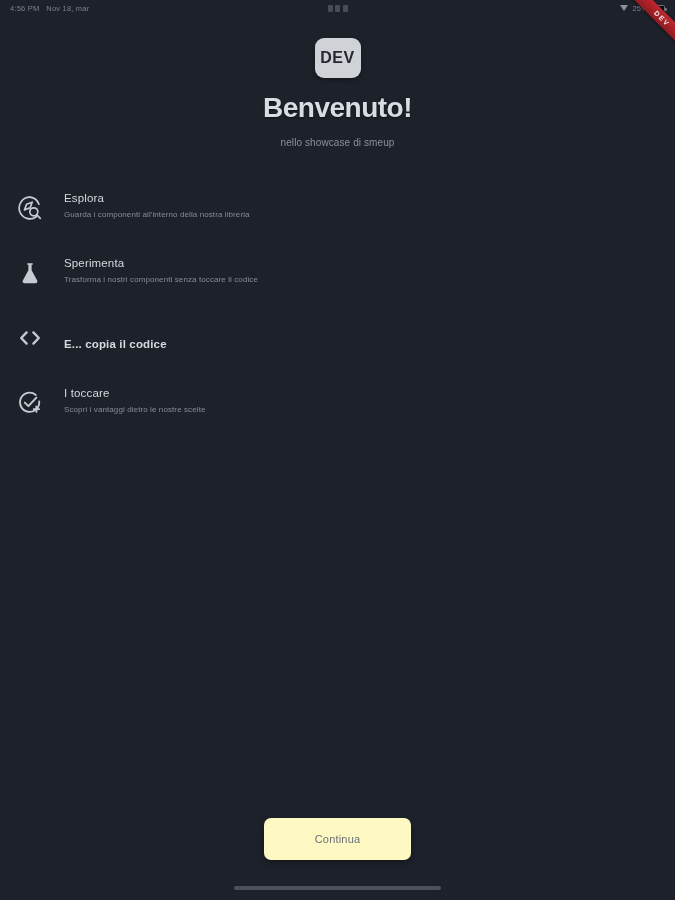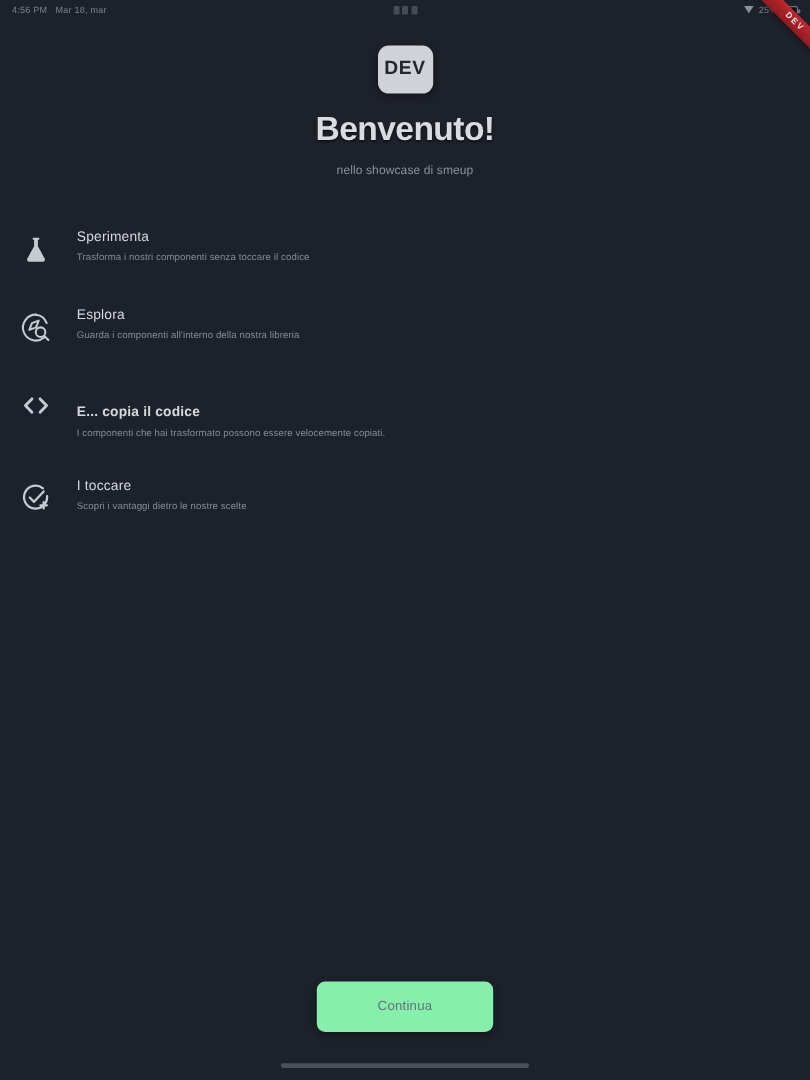--- a/index.html
+++ b/index.html
@@ -139,21 +139,21 @@
   }
 
   
   .spacer { flex:1 1 auto; }
   .footer {
     padding-bottom:10px;
     display:flex; flex-direction:column; align-items:center;
   }
   .continue-button {
     width:147px; height:42px;
-    background:#86efac;
+    background:#fef9c3;
     border:none; border-radius:7px;
     color:#6b7078;
     font-family:"Liberation Sans", sans-serif;
     font-size:11px;
     letter-spacing:.2px;
     cursor:pointer;
     box-shadow:0 2px 6px rgba(0,0,0,.35);
   }
   .home-indicator {
     margin-top:26px;
@@ -163,21 +163,21 @@
   }
 </style>
 </head>
 <body>
 
 <div class="screen">
 
   <div class="status-bar">
     <div class="status-left">
       <span>4:56 PM</span>
-      <span>Mar 18, mar</span>
+      <span>Nov 18, mar</span>
     </div>
 
     <div class="multitask-dots">
       <i></i>
       <i></i>
       <i></i>
     </div>
 
     <div class="status-right">
       <span class="wifi-icon"></span>
@@ -190,59 +190,58 @@
     <span>DEV</span>
   </div>
 
   <div class="header">
     <div class="dev-badge">DEV</div>
     <div class="app-title">Benvenuto!</div>
     <div class="app-subtitle">nello showcase di smeup</div>
   </div>
 
   <div class="features">
-
-    <div class="feature-row">
-      <div class="feature-icon">
-        <svg width="26" height="26" viewBox="0 0 26 26" fill="currentColor">
-          <path d="M10.3 3.2h5.4v1.6h-1.1v5.5l5.6 10.1a1.9 1.9 0 0 1-1.6 2.8H7.4a1.9 1.9 0 0 1-1.6-2.8l5.6-10.1V4.8h-1.1z"></path>
-        </svg>
-      </div>
-      <div class="feature-text">
-        <div class="feature-title">Sperimenta</div>
-        <div class="feature-desc">Trasforma i nostri componenti senza toccare il codice</div>
-      </div>
-    </div>
 
     <div class="feature-row">
       <div class="feature-icon">
         <svg width="26" height="26" viewBox="0 0 26 26" fill="none" stroke="currentColor" stroke-width="1.7">
           <path d="M13 2.2a10.8 10.8 0 1 0 6.6 19.3" stroke-linecap="round"></path>
           <path d="M21.9 9.2A10.8 10.8 0 0 0 13 2.2" stroke-linecap="round"></path>
           <path d="M9.6 9.3l5.6-2.1-2.1 5.6-5.6 2.1z" stroke-linejoin="round"></path>
           <circle cx="16.8" cy="16.8" r="4" fill="#1d212a"></circle>
           <path d="M19.9 19.9l3.4 3.4" stroke-linecap="round"></path>
         </svg>
       </div>
       <div class="feature-text">
         <div class="feature-title">Esplora</div>
         <div class="feature-desc">Guarda i componenti all'interno della nostra libreria</div>
       </div>
     </div>
 
     <div class="feature-row">
       <div class="feature-icon">
+        <svg width="26" height="26" viewBox="0 0 26 26" fill="currentColor">
+          <path d="M10.3 3.2h5.4v1.6h-1.1v5.5l5.6 10.1a1.9 1.9 0 0 1-1.6 2.8H7.4a1.9 1.9 0 0 1-1.6-2.8l5.6-10.1V4.8h-1.1z"></path>
+        </svg>
+      </div>
+      <div class="feature-text">
+        <div class="feature-title">Sperimenta</div>
+        <div class="feature-desc">Trasforma i nostri componenti senza toccare il codice</div>
+      </div>
+    </div>
+
+    <div class="feature-row">
+      <div class="feature-icon">
         <svg width="26" height="26" viewBox="0 0 26 26" fill="none" stroke="currentColor" stroke-width="2.4" stroke-linecap="round" stroke-linejoin="round">
           <path d="M9.6 7.4L4.2 13l5.4 5.6"></path>
           <path d="M16.4 7.4L21.8 13l-5.4 5.6"></path>
         </svg>
       </div>
       <div class="feature-text">
         <div class="feature-title bold">E... copia il codice</div>
-        <div class="feature-desc">I componenti che hai trasformato possono essere velocemente copiati.</div>
       </div>
     </div>
 
     <div class="feature-row">
       <div class="feature-icon">
         <svg width="26" height="26" viewBox="0 0 26 26" fill="none" stroke="currentColor" stroke-width="1.9" stroke-linecap="round" stroke-linejoin="round">
           <path d="M22.2 11.4a9.6 9.6 0 1 1-3.4-6.5"></path>
           <path d="M7.8 12.6l3.6 3.6 8-8.6"></path>
           <path d="M19.4 16.4v5.4M16.7 19.1h5.4"></path>
         </svg>

